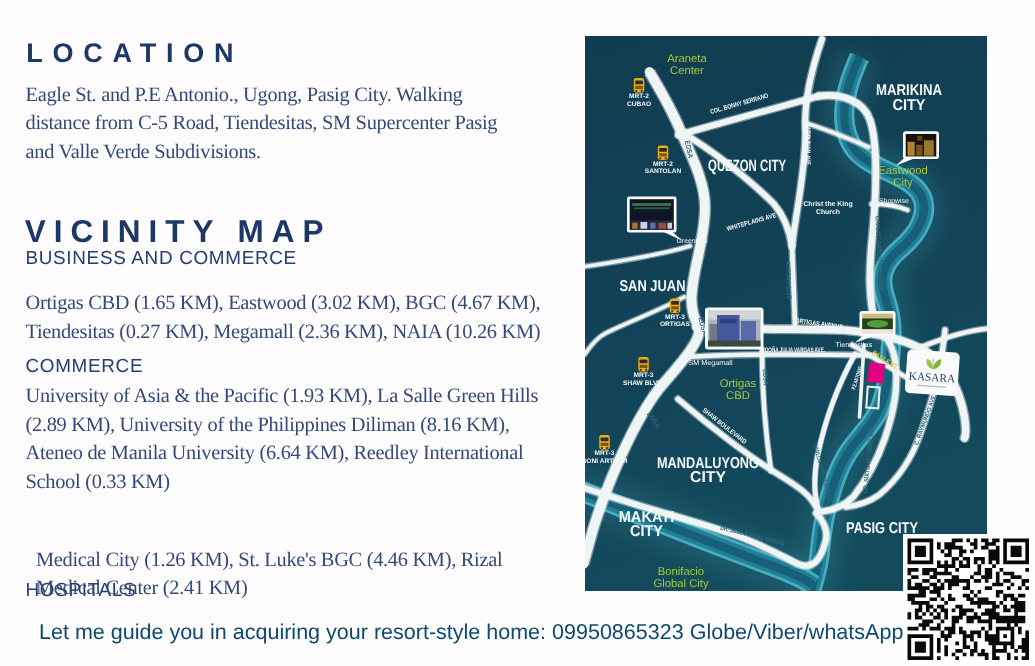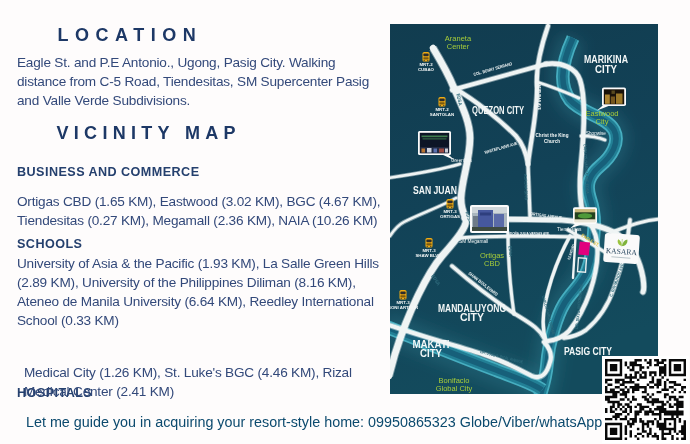--- a/index.html
+++ b/index.html
@@ -1,35 +1,35 @@
 <!DOCTYPE html>
 <html><head>
 <meta charset="utf-8">
 <style>
 html,body{margin:0;padding:0;}
 body{width:690px;height:444px;position:relative;overflow:hidden;background:#fefcfc;font-family:"Liberation Sans",sans-serif;}
 .abs{position:absolute;}
-.h1{font-weight:bold;color:#1d3866;font-size:18px;letter-spacing:6.5px;line-height:20px;margin-left:40px;}
-.h2{font-weight:bold;color:#25406e;font-size:12.6px;line-height:15px;letter-spacing:0.45px;}
-.bd{color:#33497a;font-size:13.6px;line-height:19px;letter-spacing:-0.2px;}
+.h1{font-weight:bold;color:#1d3866;font-size:18px;letter-spacing:6.5px;line-height:20px;}
+.h2{font-weight:normal;color:#25406e;font-size:12.6px;line-height:15px;letter-spacing:0.45px;}
+.bd{color:#33497a;font-size:13.6px;line-height:19px;letter-spacing:-0.2px;font-family:Liberation Serif, serif;}
 </style>
 </head>
 <body>
 
 <div class="abs h1" style="left:17.5px;top:24.7px;">LOCATION</div>
 
 <div class="abs bd" style="left:17px;top:53.4px;">Eagle St. and P.E Antonio., Ugong, Pasig City. Walking<br>distance from C-5 Road, Tiendesitas, SM Supercenter Pasig<br>and Valle Verde Subdivisions.</div>
 
-<div class="abs h1" style="left:16.5px;top:123px;font-size:18px;letter-spacing:5.3px;">VICINITY MAP</div>
+<div class="abs h1" style="left:16.5px;top:145px;font-size:21px;letter-spacing:5.3px;">VICINITY MAP</div>
 
 <div class="abs h2" style="left:17px;top:164.6px;">BUSINESS AND COMMERCE</div>
 
 <div class="abs bd" style="left:17px;top:179.9px;margin-top:12px;">Ortigas CBD (1.65 KM), Eastwood (3.02 KM), BGC (4.67 KM),<br>Tiendesitas (0.27 KM), Megamall (2.36 KM), NAIA (10.26 KM)</div>
 
-<div class="abs h2" style="left:17px;top:237.2px;">SCHOOLS</div>
+<div class="abs h2" style="left:17px;top:237.2px;">COMMERCE</div>
 
 <div class="abs bd" style="left:17px;top:253.9px;">University of Asia &amp; the Pacific (1.93 KM), La Salle Green Hills<br>(2.89 KM), University of the Philippines Diliman (8.16 KM),<br>Ateneo de Manila University (6.64 KM), Reedley International<br>School (0.33 KM)</div>
 
 <div class="abs h2" style="left:17px;top:348.7px;margin-top:37px;">HOSPITALS</div>
 
 <div class="abs bd" style="left:24px;top:363px;">Medical City (1.26 KM), St. Luke's BGC (4.46 KM), Rizal<br>Medical Center (2.41 KM)</div>
 
 <div class="abs" style="left:26px;top:412.7px;font-size:14.35px;line-height:18px;color:#0c4a6e;">Let me guide you in acquiring your resort-style home: 09950865323 Globe/Viber/whatsApp</div>
 
 <div class="abs" style="left:390px;top:24px;width:268px;height:370px;">

